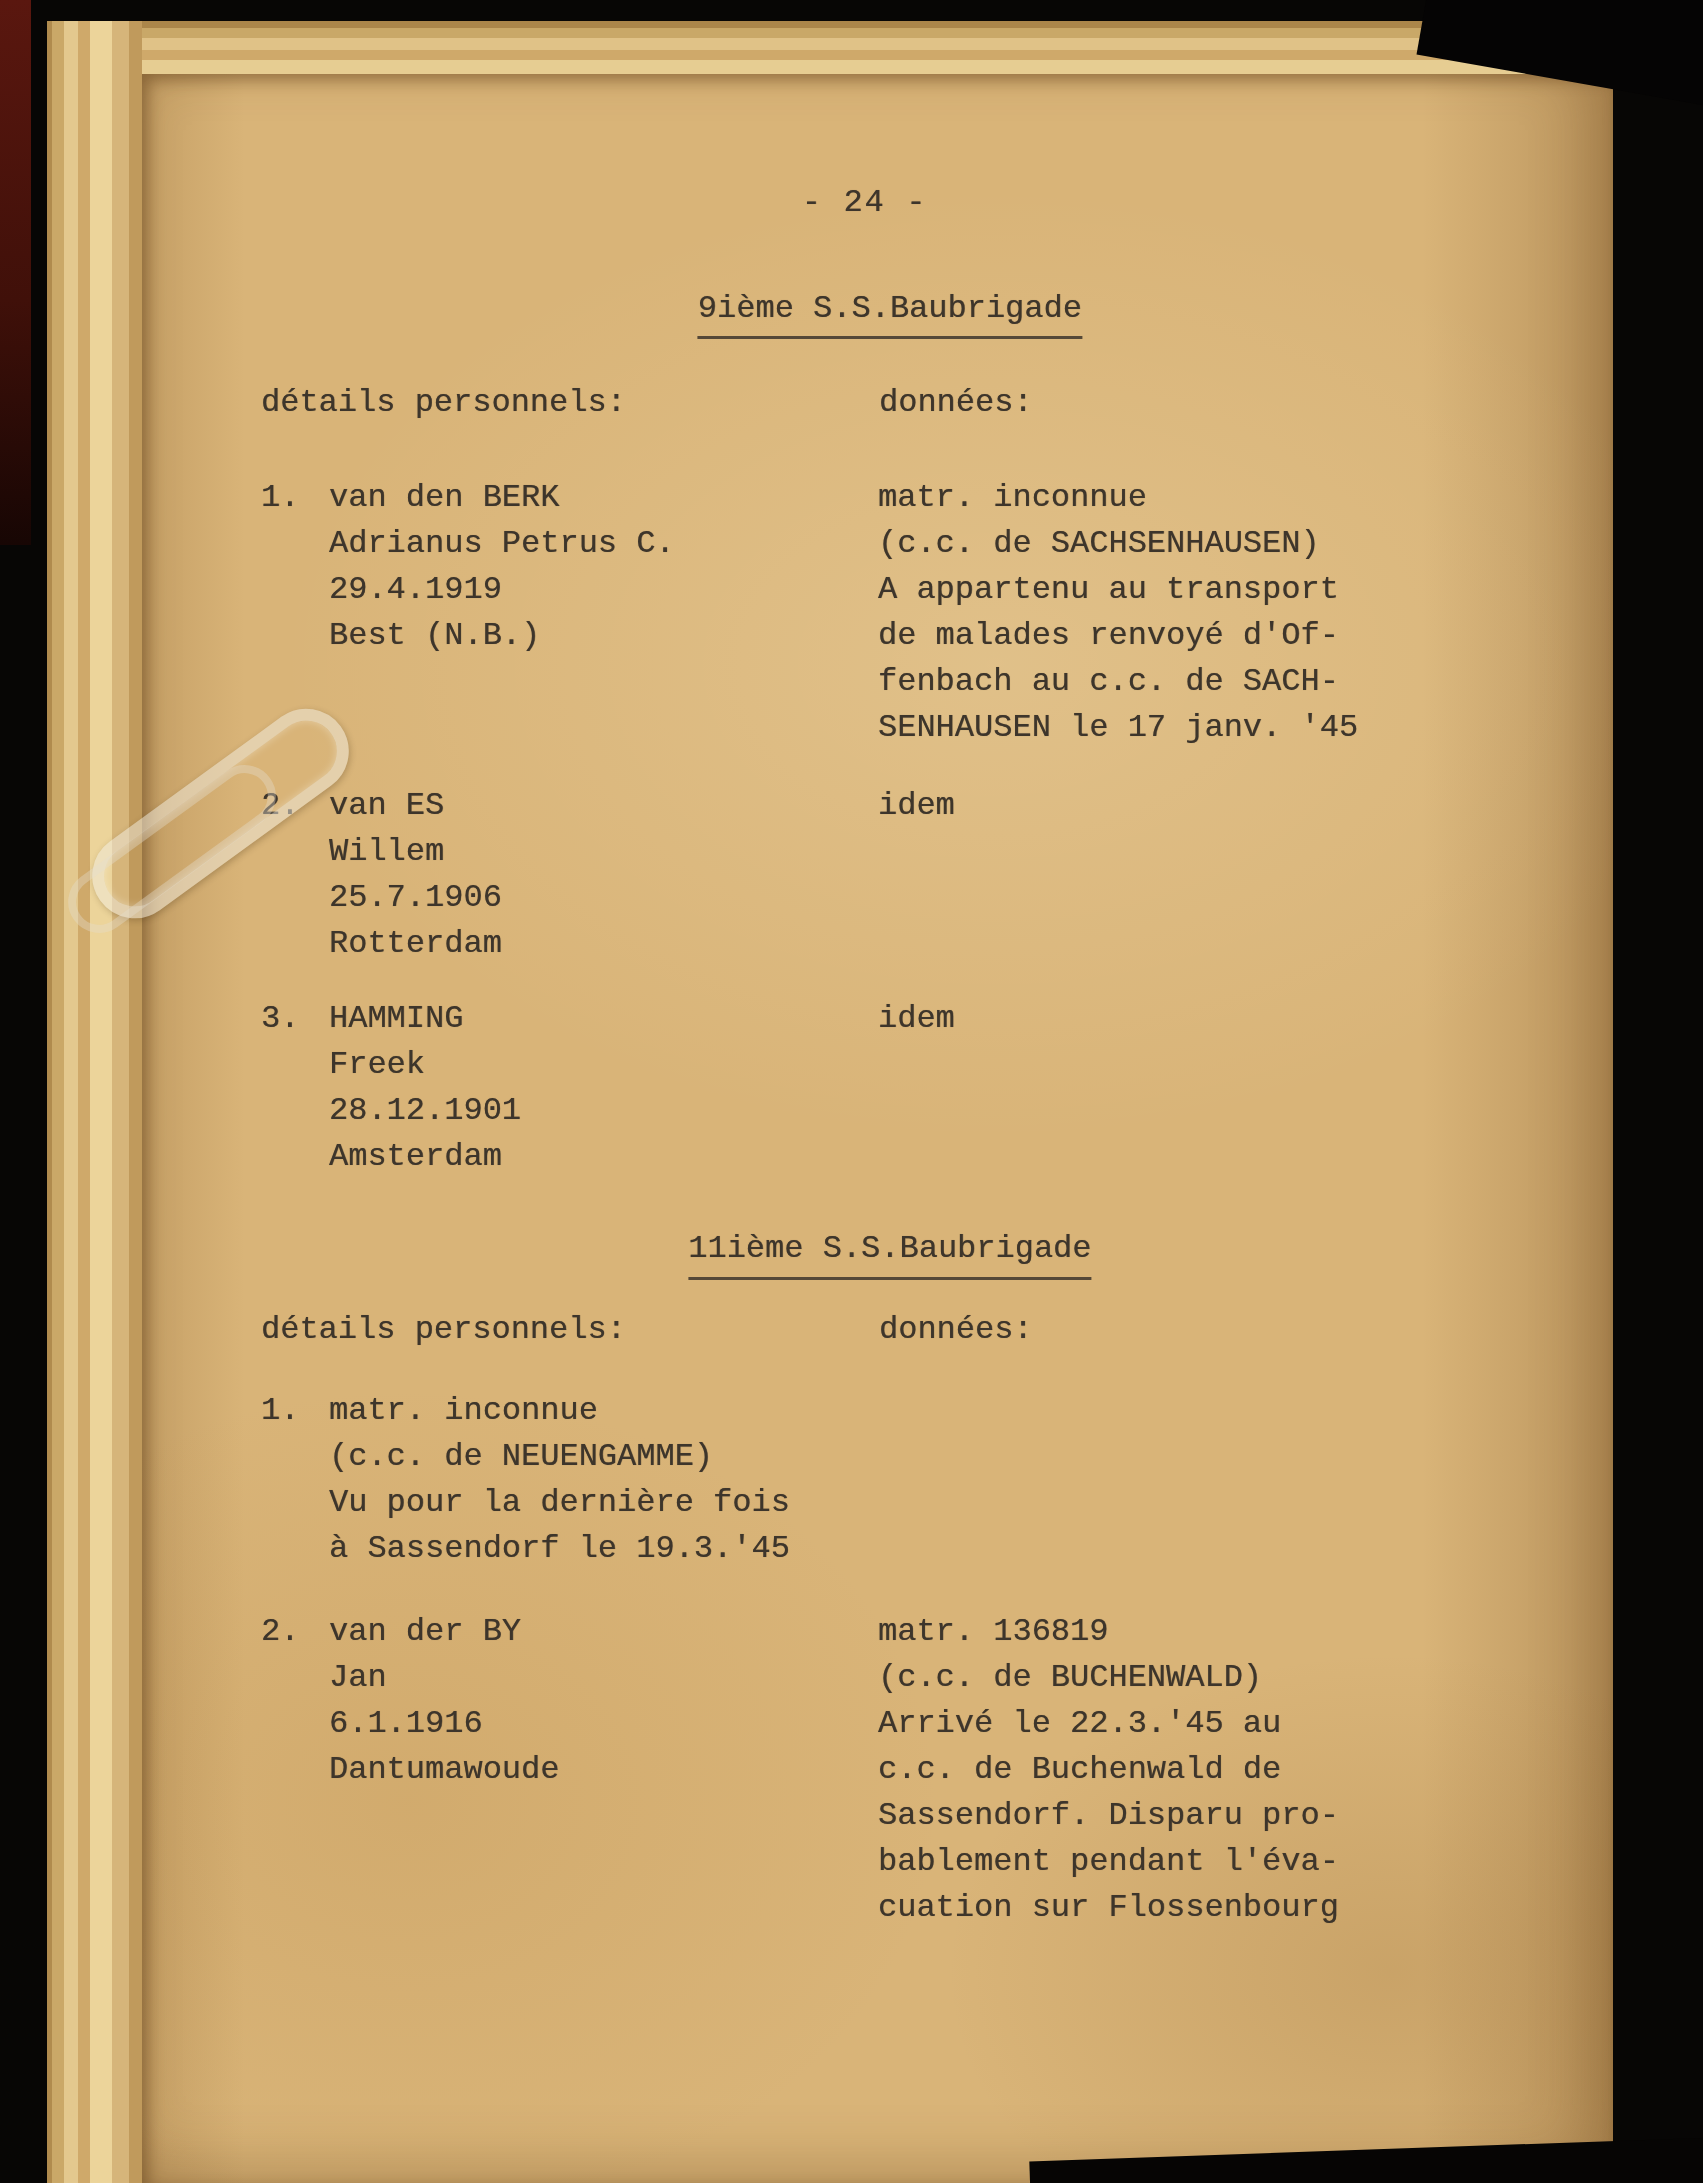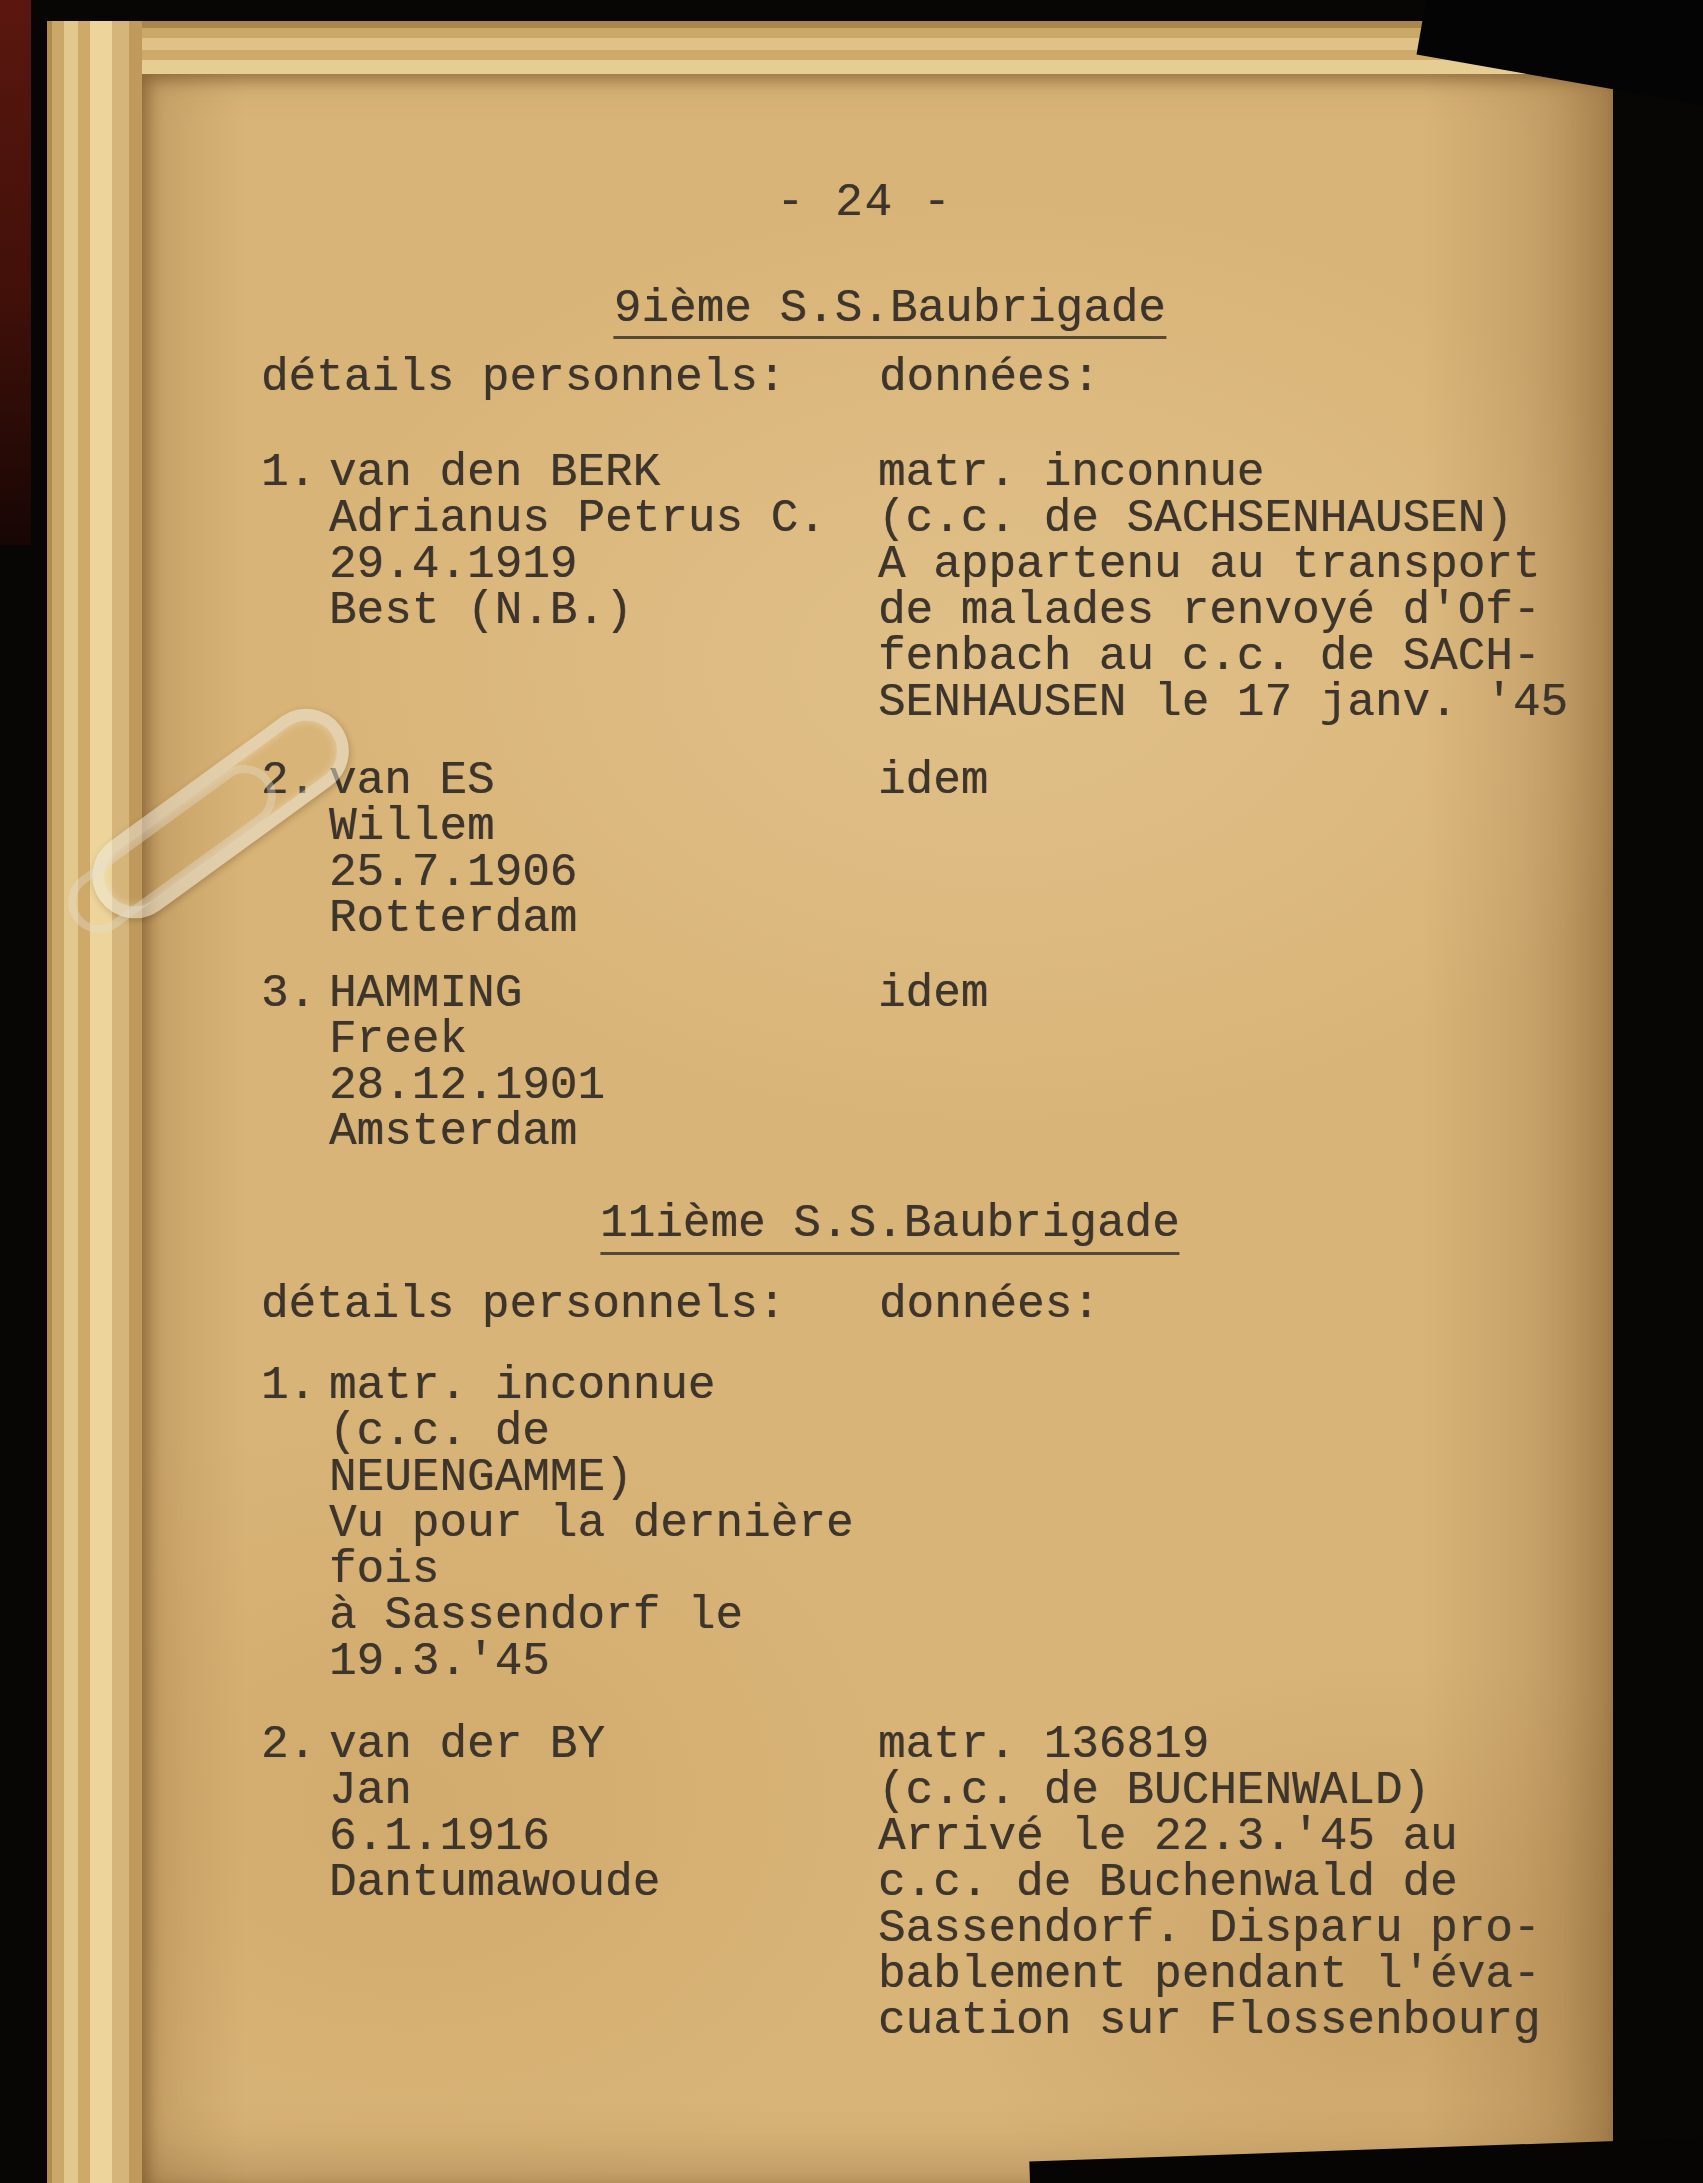--- a/index.html
+++ b/index.html
@@ -106,36 +106,36 @@
     border-radius: 41px;
     transform: rotate(-36deg);
   }
 
   
   .content {
     position: absolute;
     left: 0; top: 0; right: 0; bottom: 0;
     padding: 106px 43px 0 119px;
     color: #3d352b;
-    font-size: 46px;
+    font-size: 32px;
     line-height: 46px;
     text-shadow: 0.4px 0.4px 0.4px rgba(60,50,40,0.45), 0 0 0.9px rgba(60,50,40,0.30);
   }
 
   .page-number {
     text-align: center;
     transform: translateX(-51px);
     margin-bottom: 60px;
     letter-spacing: 1.7px;
   }
 
   .section-title-row {
     text-align: center;
     transform: translateX(-25.6px);
-    margin-bottom: 16px;
+    margin-bottom: 41px;
   }
   .section-title {
     display: inline-block;
     border-bottom: 3.4px solid rgba(61,53,43,0.85);
     padding-bottom: 4.3px;
   }
 
   .col-headers {
     display: grid;
     grid-template-columns: 618px 1fr;

